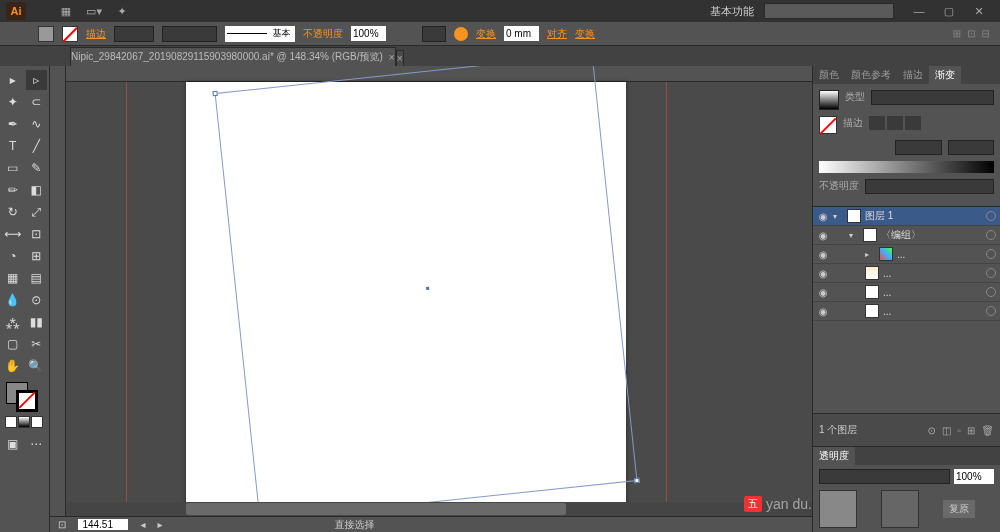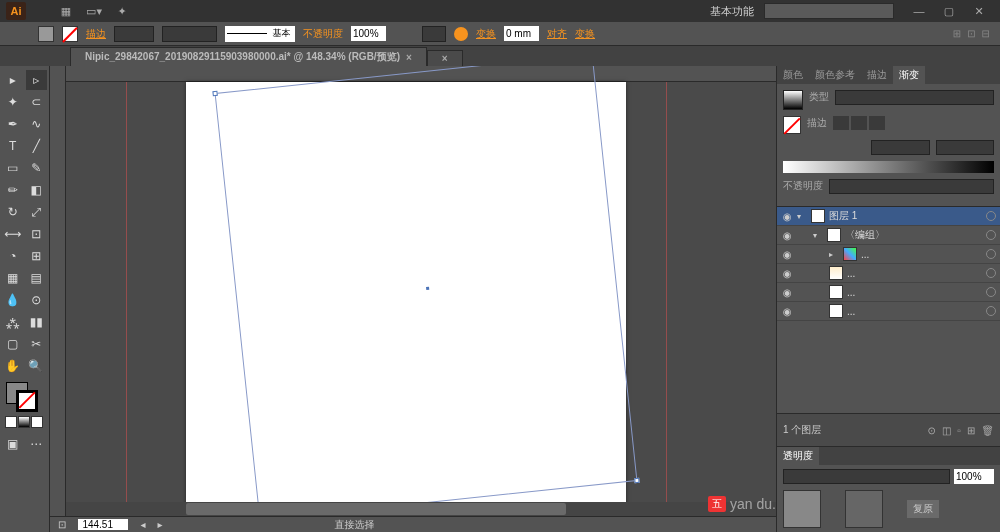--- a/index.html
+++ b/index.html
@@ -30,21 +30,21 @@
 .ctrl-stroke { width: 70px; height: 16px; background: #fff; display: flex; align-items: center; justify-content: space-around; }
 .ctrl-stroke-line { width: 40px; height: 1px; background: #000; }
 .ctrl-basic { background: #fff; color: #000; padding: 0 3px; font-size: 9px; }
 .ctrl-opacity { color: #f7931e; font-size: 10px; }
 .ctrl-input { width: 35px; height: 15px; background: #fff; color: #000; font-size: 10px; padding: 4px 2px; display: inline-flex; align-items: center; }
 .ctrl-circle { width: 14px; height: 14px; border-radius: 50%; background: #f7931e; }
 .ctrl-icons { margin-left: auto; display: flex; gap: 6px; color: #888; }
 
 
 .tabbar { height: 20px; background: #424242; display: flex; align-items: flex-end; padding-left: 70px; }
-.tab { padding: 2px 14px; background: #535353; color: #bbb; font-size: 10px; border: 1px solid #2a2a2a; border-bottom: none; display: flex; align-items: center; gap: 6px; font-weight: bold; }
+.tab { padding: 2px 0; background: #535353; color: #bbb; font-size: 10px; border: 1px solid #2a2a2a; border-bottom: none; display: flex; align-items: center; gap: 6px; }
 .tab.active { background: #4a4a4a; color: #fff; }
 .tab-close { color: #aaa; cursor: pointer; }
 
 
 .main { flex: 1; display: flex; min-height: 0; }
 
 
 .toolbox { width: 50px; background: #535353; border-right: 1px solid #2a2a2a; display: flex; flex-direction: column; padding: 4px 2px; gap: 2px; }
 .tool-row { display: flex; gap: 2px; }
 .tool { width: 22px; height: 20px; display: flex; align-items: center; justify-content: center; color: #ddd; font-size: 12px; cursor: pointer; }
@@ -66,21 +66,21 @@
 .shape { position: absolute; border: 1px solid #8899c8; transform-origin: center; }
 .anchor { position: absolute; width: 5px; height: 5px; background: #fff; border: 1px solid #4b73b8; }
 .center-mark { position: absolute; width: 3px; height: 3px; background: #4b73b8; }
 .statusbar { position: absolute; bottom: 0; left: 0; right: 0; height: 16px; background: #535353; border-top: 1px solid #2a2a2a; display: flex; align-items: center; padding: 0 8px; gap: 12px; font-size: 10px; color: #ccc; }
 .status-zoom { background: #fff; color: #000; padding: 0 4px; width: 50px; }
 .status-tool { margin-left: 160px; }
 .scrollbar-h { position: absolute; bottom: 16px; left: 16px; right: 0; height: 14px; background: #454545; }
 .scrollbar-thumb { position: absolute; height: 12px; top: 1px; background: #6a6a6a; border-radius: 2px; }
 
 
-.panels { width: 224px; background: #535353; border-left: 1px solid #2a2a2a; display: flex; flex-direction: column; font-size: 10px; }
+.panels { width: 188px; background: #535353; border-left: 1px solid #2a2a2a; display: flex; flex-direction: column; font-size: 10px; }
 .panel-tabs { display: flex; height: 18px; background: #424242; align-items: flex-end; }
 .panel-tab { padding: 2px 6px; color: #999; }
 .panel-tab.active { background: #535353; color: #fff; }
 .panel-body { padding: 6px; }
 .panel-row { display: flex; gap: 6px; margin-bottom: 6px; }
 .grad-preview { width: 20px; height: 20px; background: linear-gradient(#fff,#000); border: 1px solid #222; }
 .panel-drop { flex: 1; height: 15px; background: #3a3a3a; border: 1px solid #222; }
 .panel-label { color: #aaa; }
 .grad-bar { width: 100%; height: 12px; background: linear-gradient(90deg,#fff,#000); margin: 6px 0; }
 .panel-sep { height: 1px; background: #2a2a2a; }

